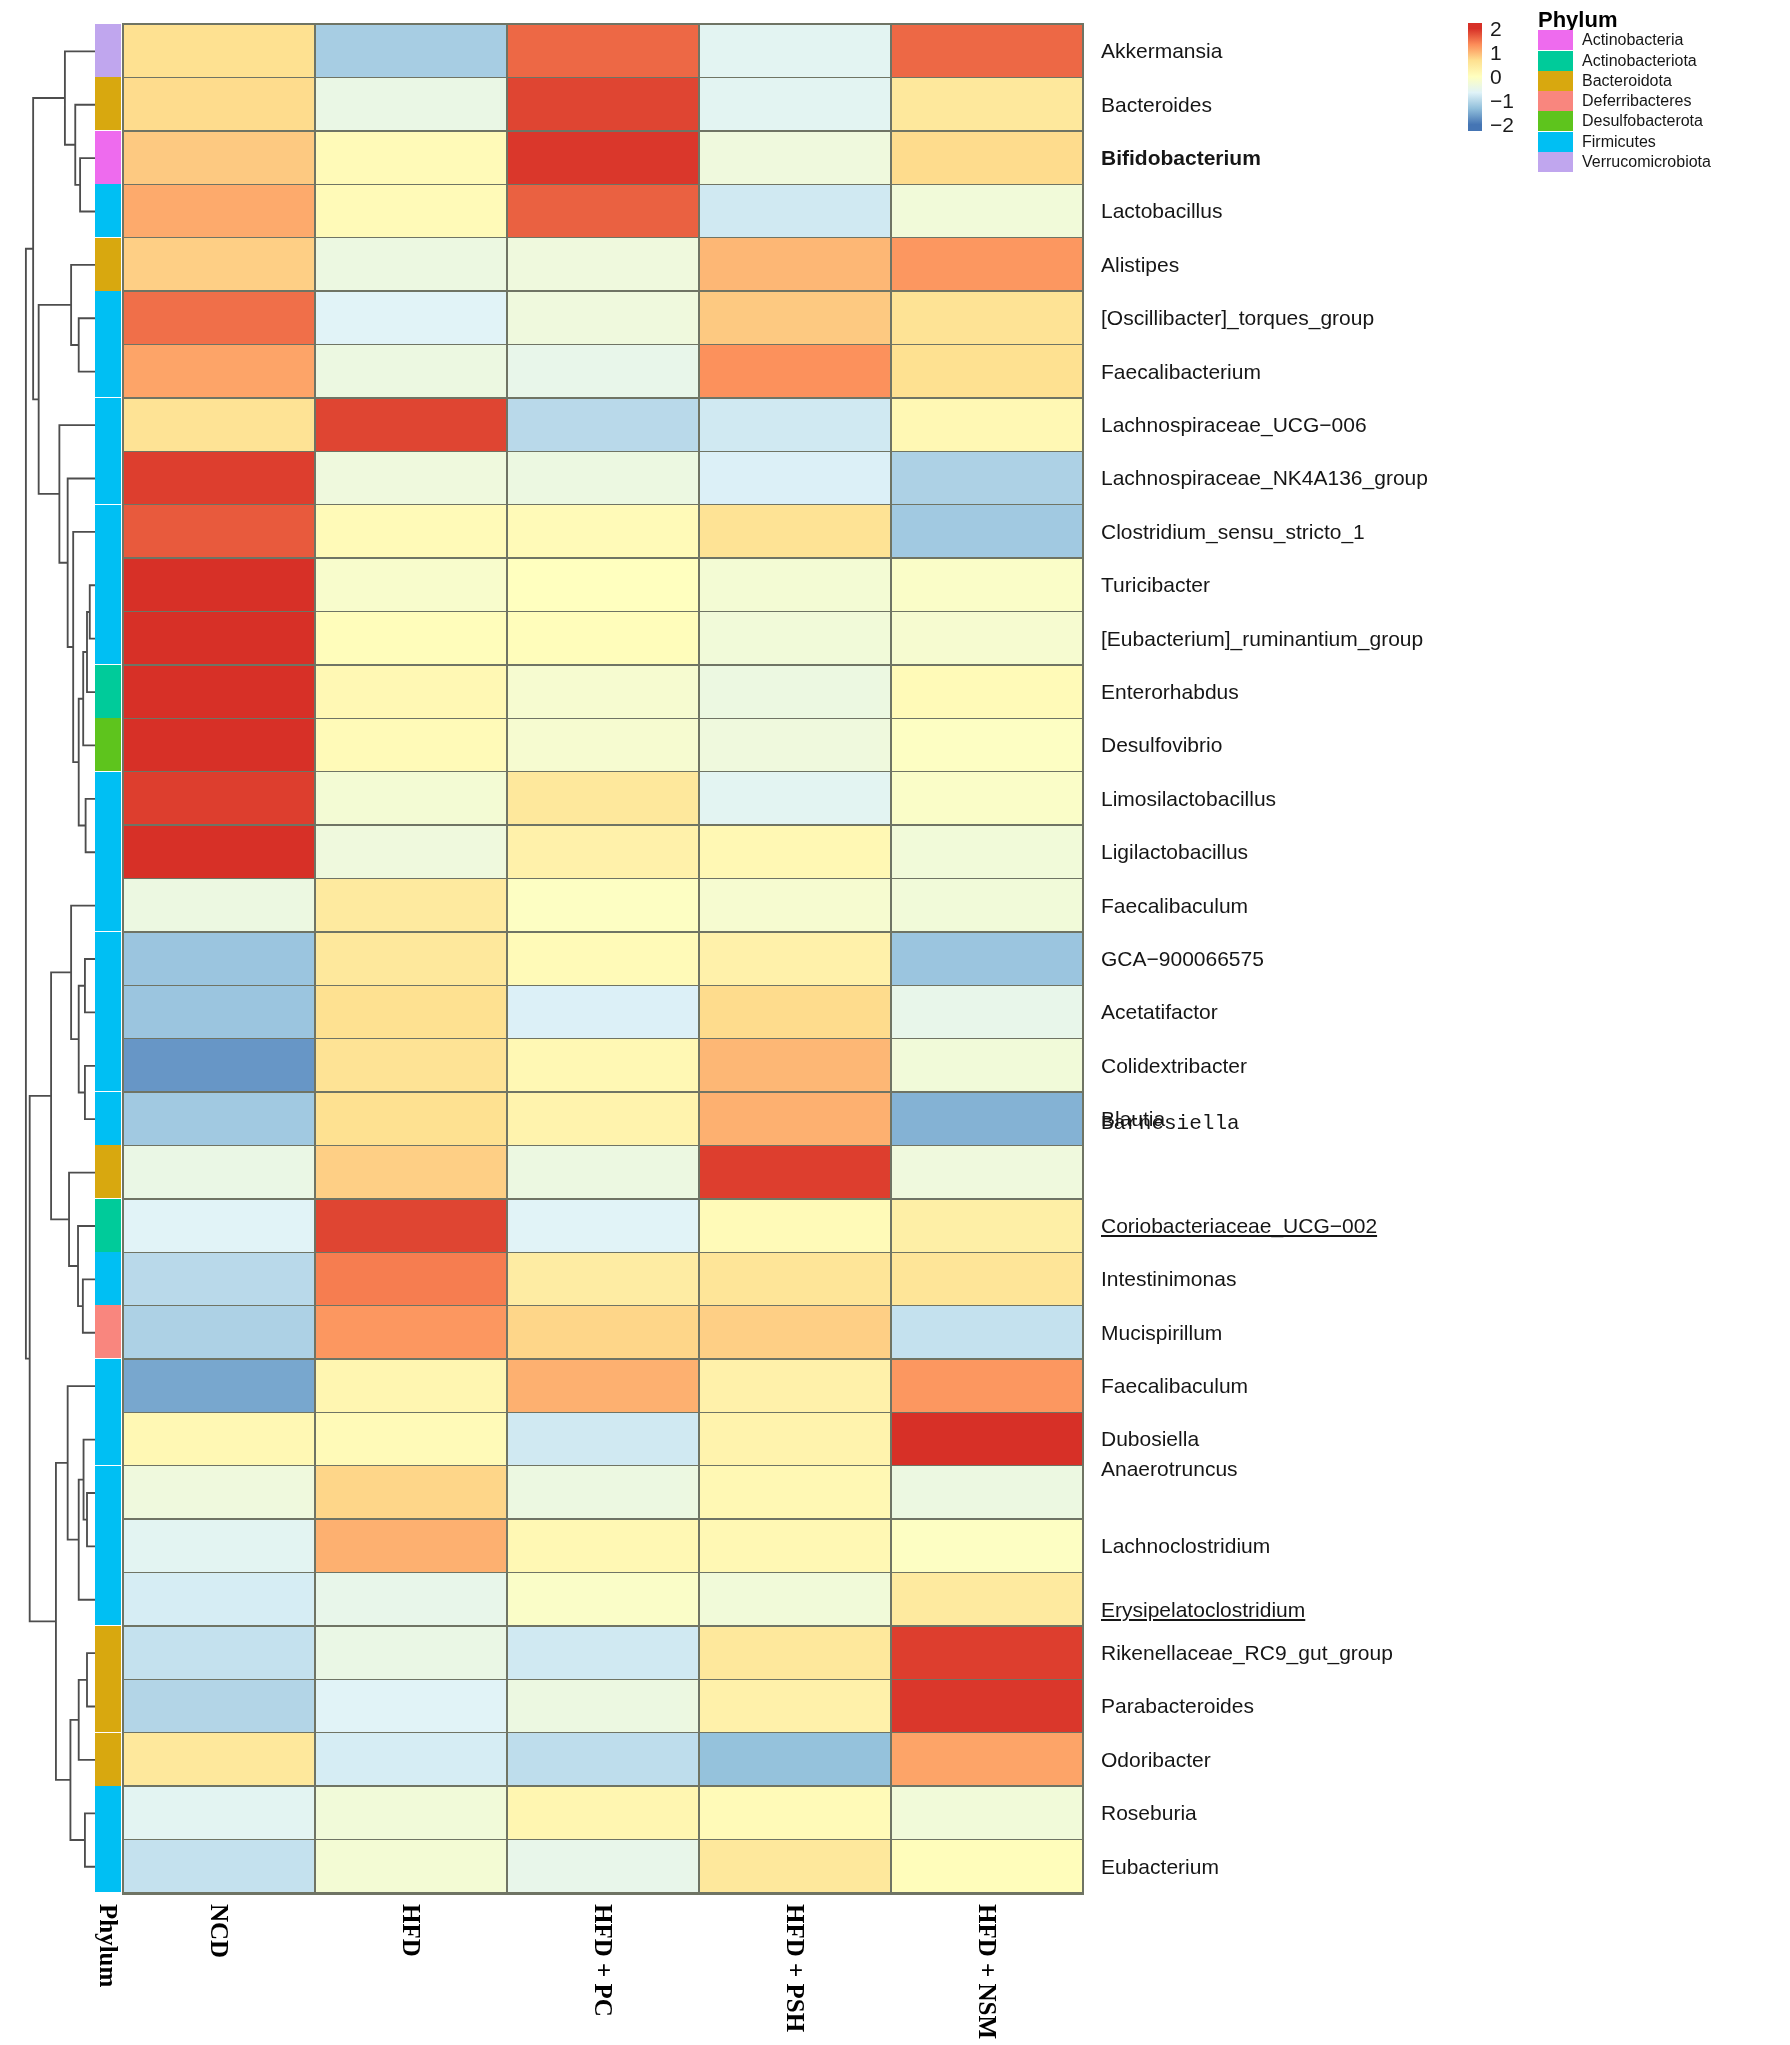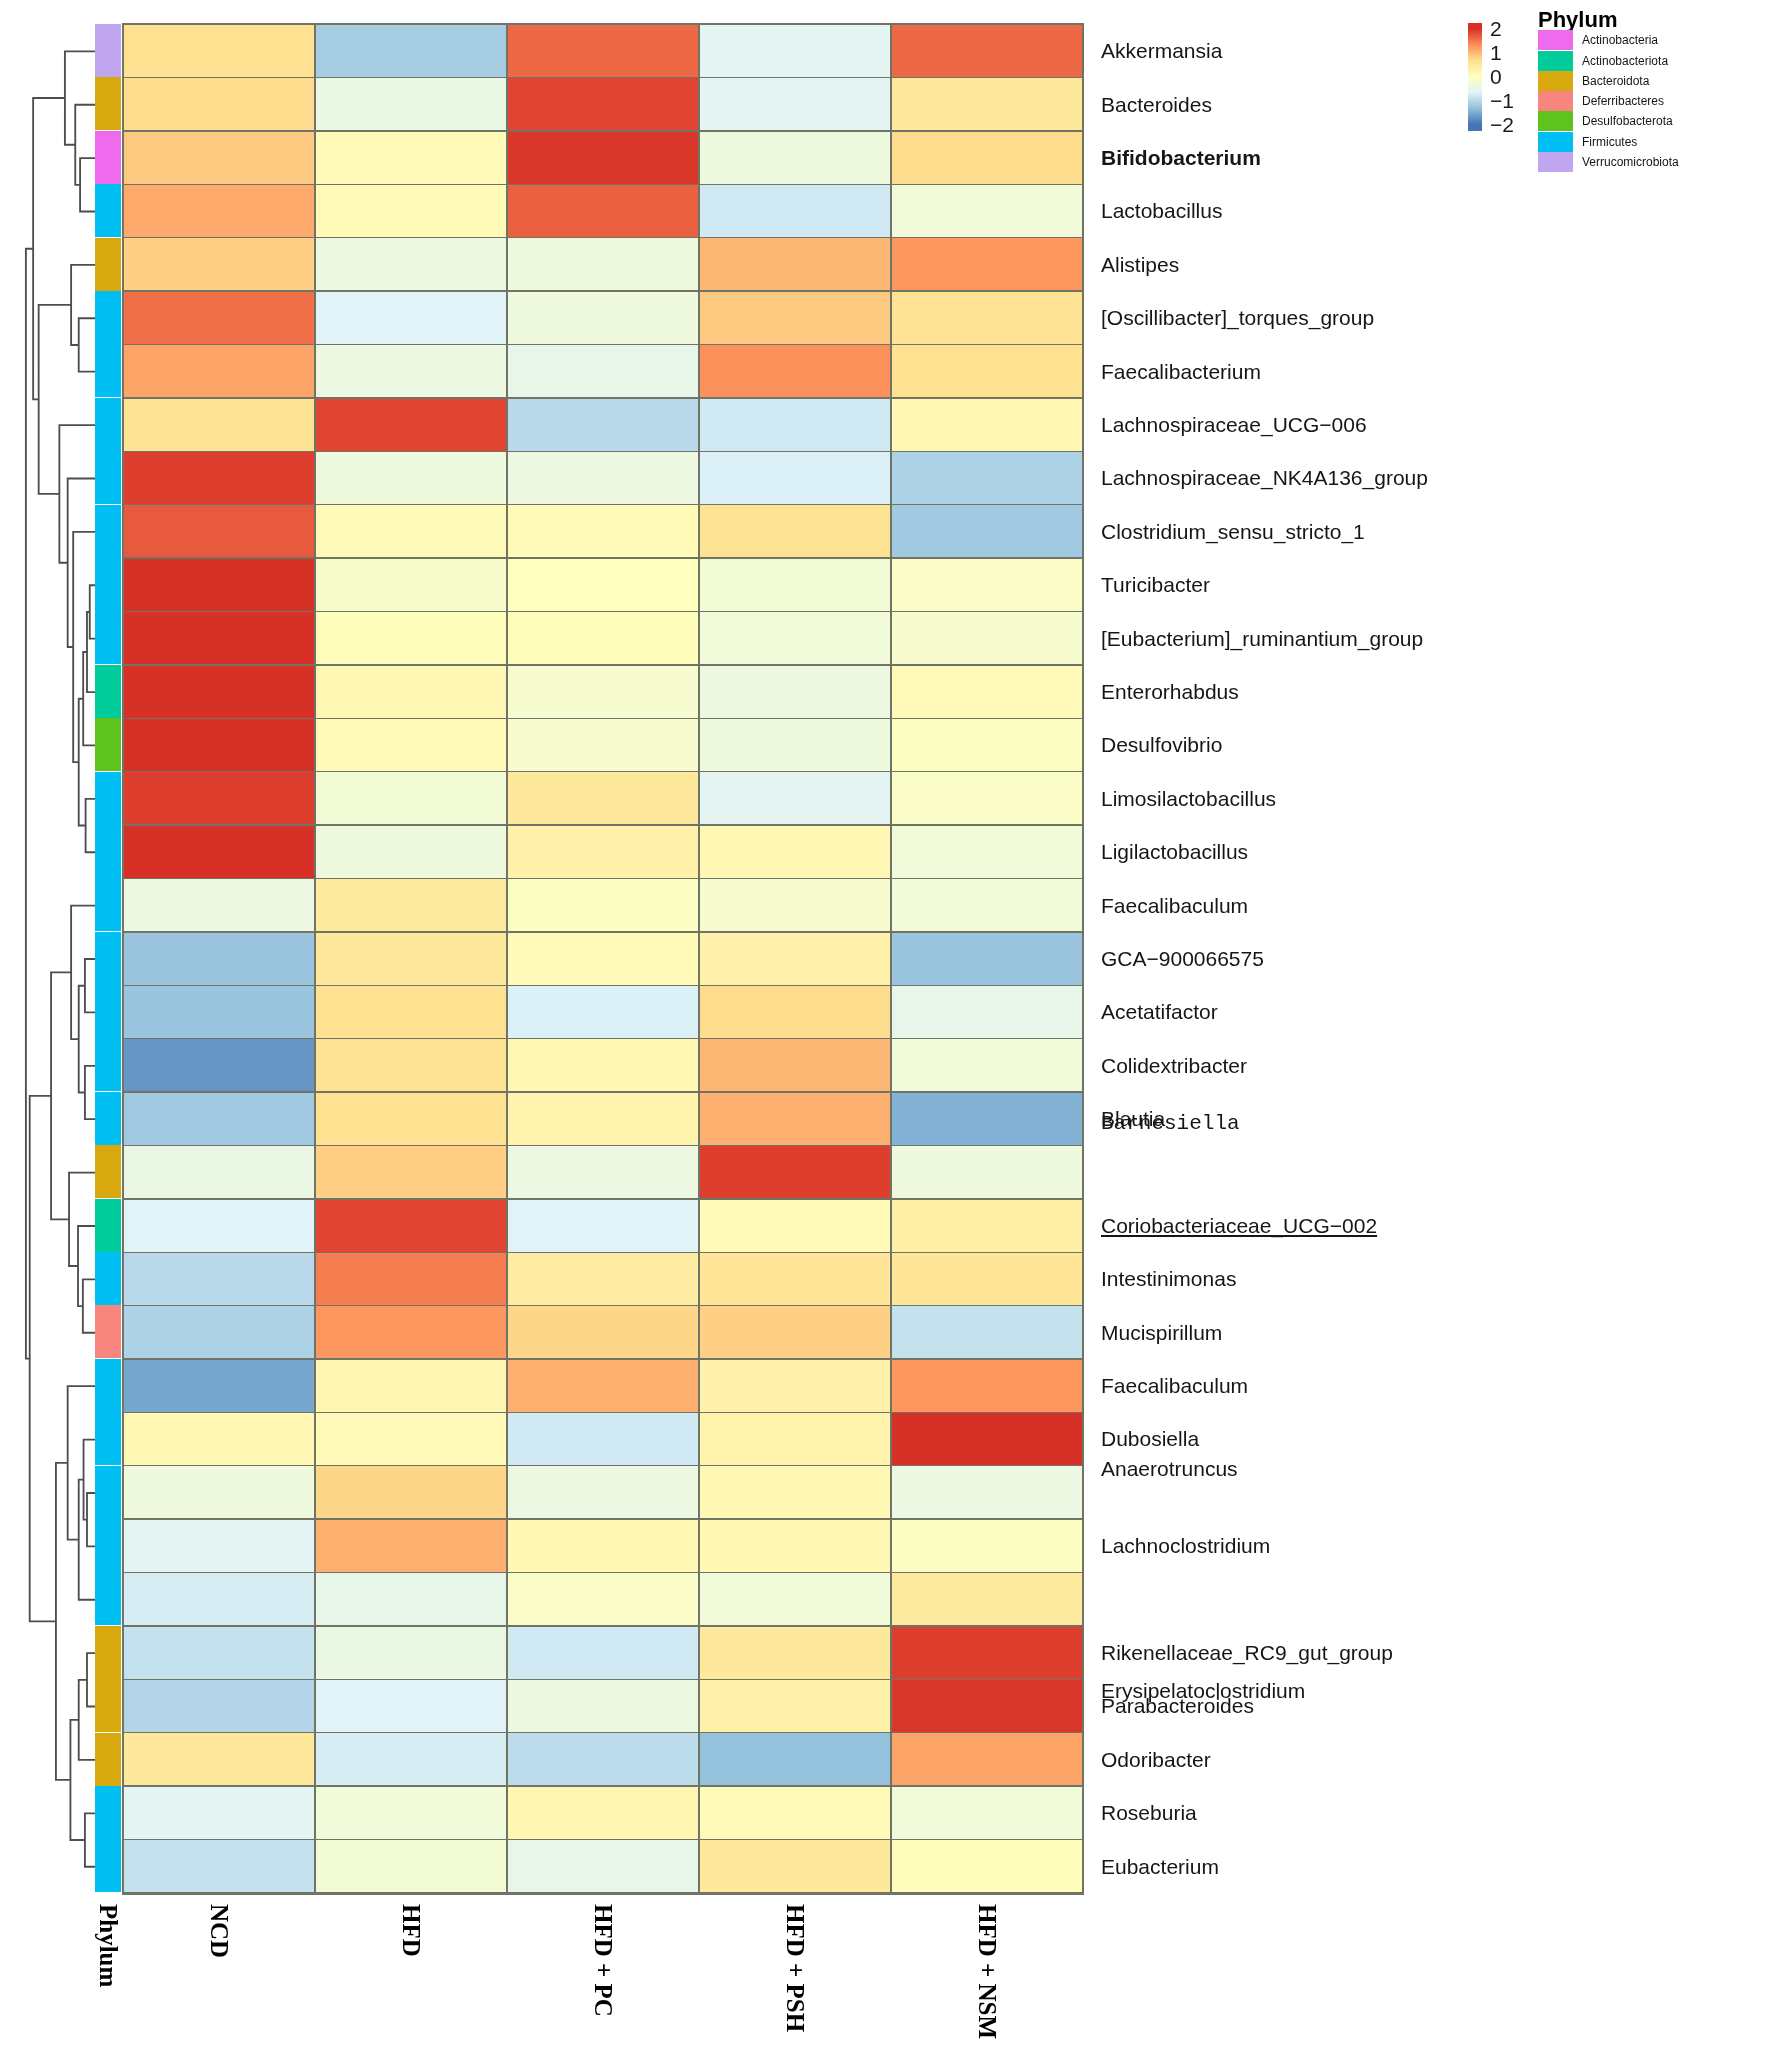--- a/index.html
+++ b/index.html
@@ -11,21 +11,21 @@
   #heatmap-grid{position:absolute;left:122px;top:23px;width:962px;height:1872px;background:#6f7464;}
   .hm-cell{position:absolute;}
   #row-labels{position:absolute;left:0;top:0;}
   .row-label{position:absolute;left:1101px;height:26px;line-height:26px;font-size:21px;color:#161616;white-space:nowrap;}
   .col-label{position:absolute;font-family:"Liberation Serif",serif;font-weight:700;font-size:25px;color:#000;
              white-space:nowrap;transform:rotate(90deg);transform-origin:0 0;line-height:26px;}
   #colorbar{position:absolute;left:1468px;top:23px;width:14px;height:108px;}
   .cb-tick{position:absolute;left:1490px;height:24px;line-height:24px;font-size:21px;color:#1a1a1a;}
   #legend-title{position:absolute;left:1538px;top:7.4px;font-size:22px;font-weight:700;color:#000;line-height:26px;}
   .legend-swatch{position:absolute;left:1538px;width:35px;height:20px;}
-  .legend-label{position:absolute;left:1582px;height:20px;line-height:20px;font-size:12px;color:#161616;white-space:nowrap;}
+  .legend-label{position:absolute;left:1582px;height:20px;line-height:20px;font-size:16px;color:#161616;white-space:nowrap;}
 </style>
 </head>
 <body>
 
 <div id="figure">
   <svg id="dendrogram-svg" width="1791" height="2046" viewBox="0 0 3891 4444">
       <path d="M 207 343 L 174 343 L 174 459 L 207 459 M 207 227 L 163.5 227 L 163.5 401 L 174 401 M 207 111 L 141 111 L 141 314 L 163.5 314 M 207 691 L 171 691 L 171 807 L 207 807 M 207 575 L 154.5 575 L 154.5 749 L 171 749 M 207 1271 L 195 1271 L 195 1387 L 207 1387 M 195 1329 L 189 1329 L 189 1503 L 207 1503 M 189 1416 L 180.75 1416 L 180.75 1619 L 207 1619 M 207 1735 L 186 1735 L 186 1851 L 207 1851 M 180.75 1517.5 L 171 1517.5 L 171 1793 L 186 1793 M 207 1155 L 159 1155 L 159 1655.25 L 171 1655.25 M 207 1039 L 147 1039 L 147 1405.125 L 159 1405.125 M 207 923 L 129 923 L 129 1222.0625 L 147 1222.0625 M 154.5 662 L 84 662 L 84 1072.53125 L 129 1072.53125 M 141 212.5 L 72 212.5 L 72 867.265625 L 84 867.265625 M 207 2083 L 184.5 2083 L 184.5 2199 L 207 2199 M 207 2315 L 184.5 2315 L 184.5 2431 L 207 2431 M 184.5 2141 L 171 2141 L 171 2373 L 184.5 2373 M 207 1967 L 154.5 1967 L 154.5 2257 L 171 2257 M 207 2779 L 180 2779 L 180 2895 L 207 2895 M 207 2663 L 169.5 2663 L 169.5 2837 L 180 2837 M 207 2547 L 150 2547 L 150 2750 L 169.5 2750 M 154.5 2112 L 111 2112 L 111 2648.5 L 150 2648.5 M 207 3243 L 189 3243 L 189 3359 L 207 3359 M 207 3127 L 181.5 3127 L 181.5 3301 L 189 3301 M 181.5 3214 L 171 3214 L 171 3475 L 207 3475 M 207 3011 L 147 3011 L 147 3344.5 L 171 3344.5 M 207 3591 L 189 3591 L 189 3707 L 207 3707 M 189 3649 L 171 3649 L 171 3823 L 207 3823 M 207 3939 L 184.5 3939 L 184.5 4055 L 207 4055 M 171 3736 L 153 3736 L 153 3997 L 184.5 3997 M 147 3177.75 L 121.5 3177.75 L 121.5 3866.5 L 153 3866.5 M 111 2380.25 L 64.5 2380.25 L 64.5 3522.125 L 121.5 3522.125 M 72 539.8828125 L 56.25 539.8828125 L 56.25 2951.1875 L 64.5 2951.1875 " fill="none" stroke="#4d4d4d" stroke-width="4"></path>
     </svg>
 
   <div id="annotation-column">
@@ -267,21 +267,21 @@
       <div class="row-label" style="top: 1053px;">Colidextribacter</div>
       <div class="row-label" style="top: 1106px;">Blautia</div>
       <div class="row-label" style="top: 1111px; font-family: Liberation Mono, monospace;">Barnesiella</div>
       <div class="row-label" style="top: 1213px; text-decoration: underline;">Coriobacteriaceae_UCG−002</div>
       <div class="row-label" style="top: 1266px;">Intestinimonas</div>
       <div class="row-label" style="top: 1320px;">Mucispirillum</div>
       <div class="row-label" style="top: 1373px;">Faecalibaculum</div>
       <div class="row-label" style="top: 1426px;">Dubosiella</div>
       <div class="row-label" style="top: 1456px;">Anaerotruncus</div>
       <div class="row-label" style="top: 1533px;">Lachnoclostridium</div>
-      <div class="row-label" style="top: 1678px;">Erysipelatoclostridium</div>
+      <div class="row-label" style="top: 1597px; text-decoration: underline;">Erysipelatoclostridium</div>
       <div class="row-label" style="top: 1640px;">Rikenellaceae_RC9_gut_group</div>
       <div class="row-label" style="top: 1693px;">Parabacteroides</div>
       <div class="row-label" style="top: 1747px;">Odoribacter</div>
       <div class="row-label" style="top: 1800px;">Roseburia</div>
       <div class="row-label" style="top: 1854px;">Eubacterium</div>
     </div>
 
   <div id="column-labels">
       <div class="col-label" style="left: 121px; top: 1904px;">Phylum</div>
       <div class="col-label" style="left: 232px; top: 1904px;">NCD</div>

